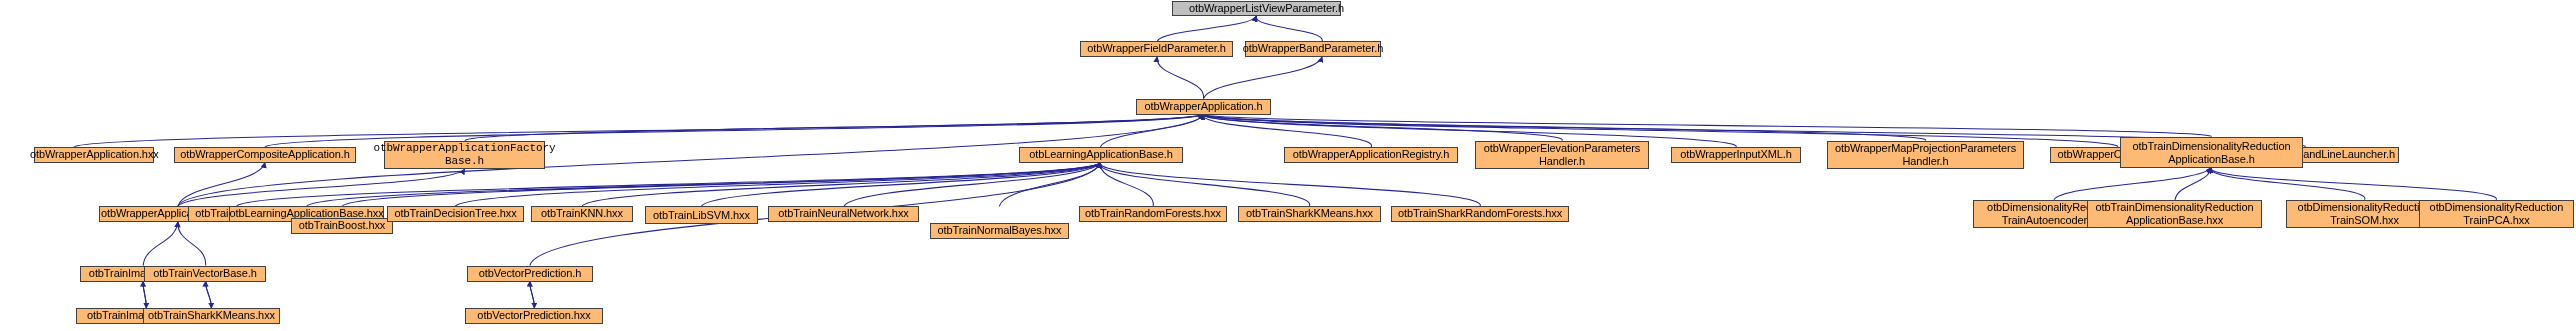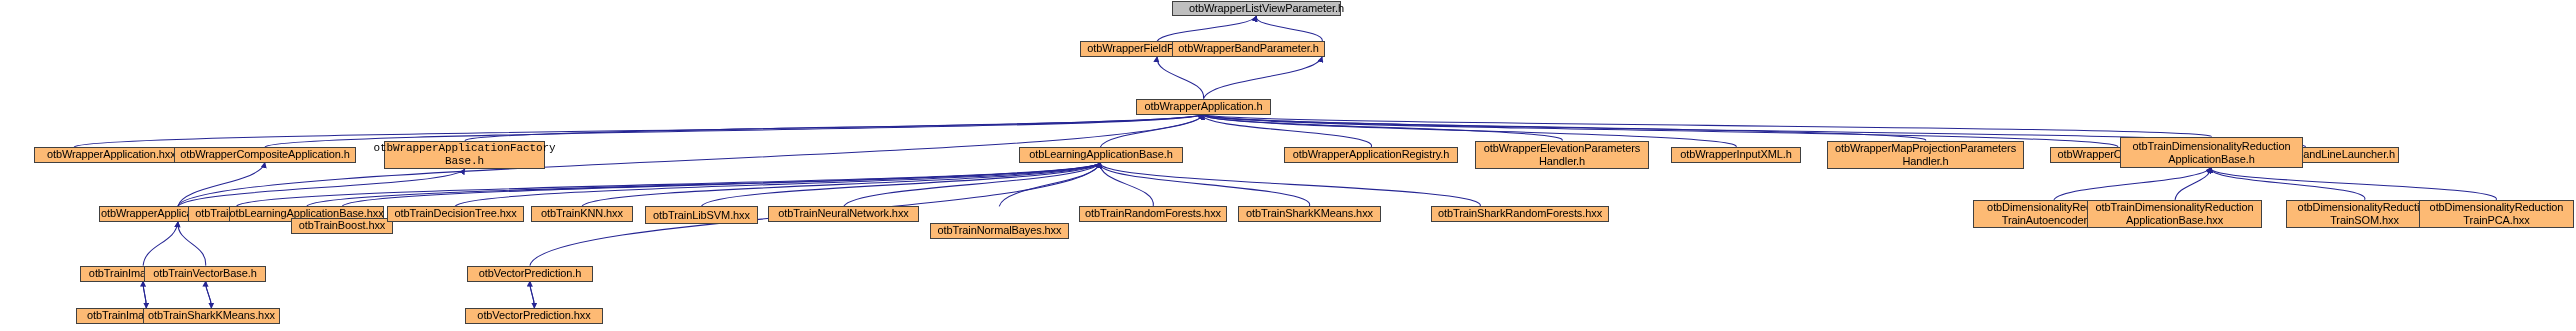--- a/index.html
+++ b/index.html
@@ -96,23 +96,23 @@
         <path d="M 222 436 C 222.3 457 226.7 457 227 478" marker-end="url(#arrow)" stroke="#252593"></path>
         <path d="M 328 478 C 328.54 457 318.46 457 319 436" marker-end="url(#arrow)" stroke="#252593"></path>
         <path d="M 319 436 C 319.54 457 327.46 457 328 478" marker-end="url(#arrow)" stroke="#252593"></path>
         <path d="M 829 478 C 829.42 457 821.58 457 822 436" marker-end="url(#arrow)" stroke="#252593"></path>
         <path d="M 822 436 C 822.42 457 828.58 457 829 478" marker-end="url(#arrow)" stroke="#252593"></path>
       </g>
   </svg>
   <div id="node-layer">
       <div class="node root" style="left: 1172px; top: 0.6px; width: 169px; height: 15.5px; background: rgb(191, 191, 191); border-color: rgb(64, 64, 64); color: rgb(0, 0, 0);">otbWrapperListViewParameter.h</div>
       <div class="node" style="left: 1080px; top: 41px; width: 153px; height: 15.5px; border-color: rgb(64, 64, 64); color: rgb(0, 0, 0);">otbWrapperFieldParameter.h</div>
-      <div class="node" style="left: 1172px; top: 41px; width: 153px; height: 15.5px; border-color: rgb(64, 64, 64); color: rgb(0, 0, 0);">otbWrapperBandParameter.h</div>
+      <div class="node" style="left: 1245px; top: 41px; width: 136px; height: 15.5px; border-color: rgb(64, 64, 64); color: rgb(0, 0, 0);">otbWrapperBandParameter.h</div>
       <div class="node" style="left: 1136px; top: 99px; width: 135px; height: 15.5px; border-color: rgb(64, 64, 64); color: rgb(0, 0, 0);">otbWrapperApplication.h</div>
-      <div class="node" style="left: 1.3px; top: 147px; width: 154px; height: 15.5px; border-color: rgb(64, 64, 64); color: rgb(0, 0, 0); margin-left: 33px;">otbWrapperApplication.hxx</div>
+      <div class="node" style="left: 1.3px; top: 147px; width: 120px; height: 15.5px; border-color: rgb(64, 64, 64); color: rgb(0, 0, 0); margin-left: 33px;">otbWrapperApplication.hxx</div>
       <div class="node" style="left: 174px; top: 147px; width: 182px; height: 15.5px; border-color: rgb(64, 64, 64); color: rgb(0, 0, 0);">otbWrapperCompositeApplication.h</div>
       <div class="node" style="left: 384px; top: 141px; width: 161px; height: 28px; border-color: rgb(64, 64, 64); color: rgb(0, 0, 0); font-family: Liberation Mono, monospace;">otbWrapperApplicationFactory
 Base.h</div>
       <div class="node" style="left: 1019px; top: 147px; width: 164px; height: 15.5px; border-color: rgb(64, 64, 64); color: rgb(0, 0, 0);">otbLearningApplicationBase.h</div>
       <div class="node" style="left: 1284px; top: 147px; width: 174px; height: 15.5px; border-color: rgb(64, 64, 64); color: rgb(0, 0, 0);">otbWrapperApplicationRegistry.h</div>
       <div class="node" style="left: 1475px; top: 141px; width: 174px; height: 28px; border-color: rgb(64, 64, 64); color: rgb(0, 0, 0);">otbWrapperElevationParameters
 Handler.h</div>
       <div class="node" style="left: 1671px; top: 147px; width: 130px; height: 15.5px; border-color: rgb(64, 64, 64); color: rgb(0, 0, 0);">otbWrapperInputXML.h</div>
       <div class="node" style="left: 1827px; top: 141px; width: 197px; height: 28px; border-color: rgb(64, 64, 64); color: rgb(0, 0, 0);">otbWrapperMapProjectionParameters
 Handler.h</div>
@@ -124,21 +124,21 @@
       <div class="node" style="left: 188px; top: 206px; width: 97px; height: 15.5px; border-color: rgb(64, 64, 64); color: rgb(0, 0, 0);">otbTrainSVM.hxx</div>
       <div class="node" style="left: 229px; top: 206px; width: 155px; height: 15.5px; border-color: rgb(64, 64, 64); color: rgb(0, 0, 0);">otbLearningApplicationBase.hxx</div>
       <div class="node" style="left: 291px; top: 218px; width: 102px; height: 15.5px; border-color: rgb(64, 64, 64); color: rgb(0, 0, 0);">otbTrainBoost.hxx</div>
       <div class="node" style="left: 387px; top: 206px; width: 137px; height: 15.5px; border-color: rgb(64, 64, 64); color: rgb(0, 0, 0);">otbTrainDecisionTree.hxx</div>
       <div class="node" style="left: 531px; top: 206px; width: 102px; height: 15.5px; border-color: rgb(64, 64, 64); color: rgb(0, 0, 0);">otbTrainKNN.hxx</div>
       <div class="node" style="left: 645px; top: 206px; width: 113px; height: 18px; border-color: rgb(64, 64, 64); color: rgb(0, 0, 0);">otbTrainLibSVM.hxx</div>
       <div class="node" style="left: 768px; top: 206px; width: 151px; height: 15.5px; border-color: rgb(64, 64, 64); color: rgb(0, 0, 0);">otbTrainNeuralNetwork.hxx</div>
       <div class="node" style="left: 930px; top: 206px; width: 139px; height: 15.5px; border-color: rgb(64, 64, 64); color: rgb(0, 0, 0); margin-top: 17px;">otbTrainNormalBayes.hxx</div>
       <div class="node" style="left: 1079px; top: 206px; width: 148px; height: 15.5px; border-color: rgb(64, 64, 64); color: rgb(0, 0, 0);">otbTrainRandomForests.hxx</div>
       <div class="node" style="left: 1238px; top: 206px; width: 143px; height: 15.5px; border-color: rgb(64, 64, 64); color: rgb(0, 0, 0);">otbTrainSharkKMeans.hxx</div>
-      <div class="node" style="left: 1391px; top: 206px; width: 178px; height: 15.5px; border-color: rgb(64, 64, 64); color: rgb(0, 0, 0); margin-left: 40px;">otbTrainSharkRandomForests.hxx</div>
+      <div class="node" style="left: 1391px; top: 206px; width: 178px; height: 15.5px; border-color: rgb(64, 64, 64); color: rgb(0, 0, 0);">otbTrainSharkRandomForests.hxx</div>
       <div class="node" style="left: 1973px; top: 200px; width: 162px; height: 28px; border-color: rgb(64, 64, 64); color: rgb(0, 0, 0);">otbDimensionalityReduction
 TrainAutoencoder.hxx</div>
       <div class="node" style="left: 2087px; top: 200px; width: 175px; height: 28px; border-color: rgb(64, 64, 64); color: rgb(0, 0, 0);">otbTrainDimensionalityReduction
 ApplicationBase.hxx</div>
       <div class="node" style="left: 2286px; top: 200px; width: 157px; height: 28px; border-color: rgb(64, 64, 64); color: rgb(0, 0, 0);">otbDimensionalityReduction
 TrainSOM.hxx</div>
       <div class="node" style="left: 2419px; top: 200px; width: 155px; height: 28px; border-color: rgb(64, 64, 64); color: rgb(0, 0, 0);">otbDimensionalityReduction
 TrainPCA.hxx</div>
       <div class="node" style="left: 80px; top: 266px; width: 126px; height: 15.5px; border-color: rgb(64, 64, 64); color: rgb(0, 0, 0);">otbTrainImagesBase.h</div>
       <div class="node" style="left: 144px; top: 266px; width: 122px; height: 15.5px; border-color: rgb(64, 64, 64); color: rgb(0, 0, 0);">otbTrainVectorBase.h</div>

